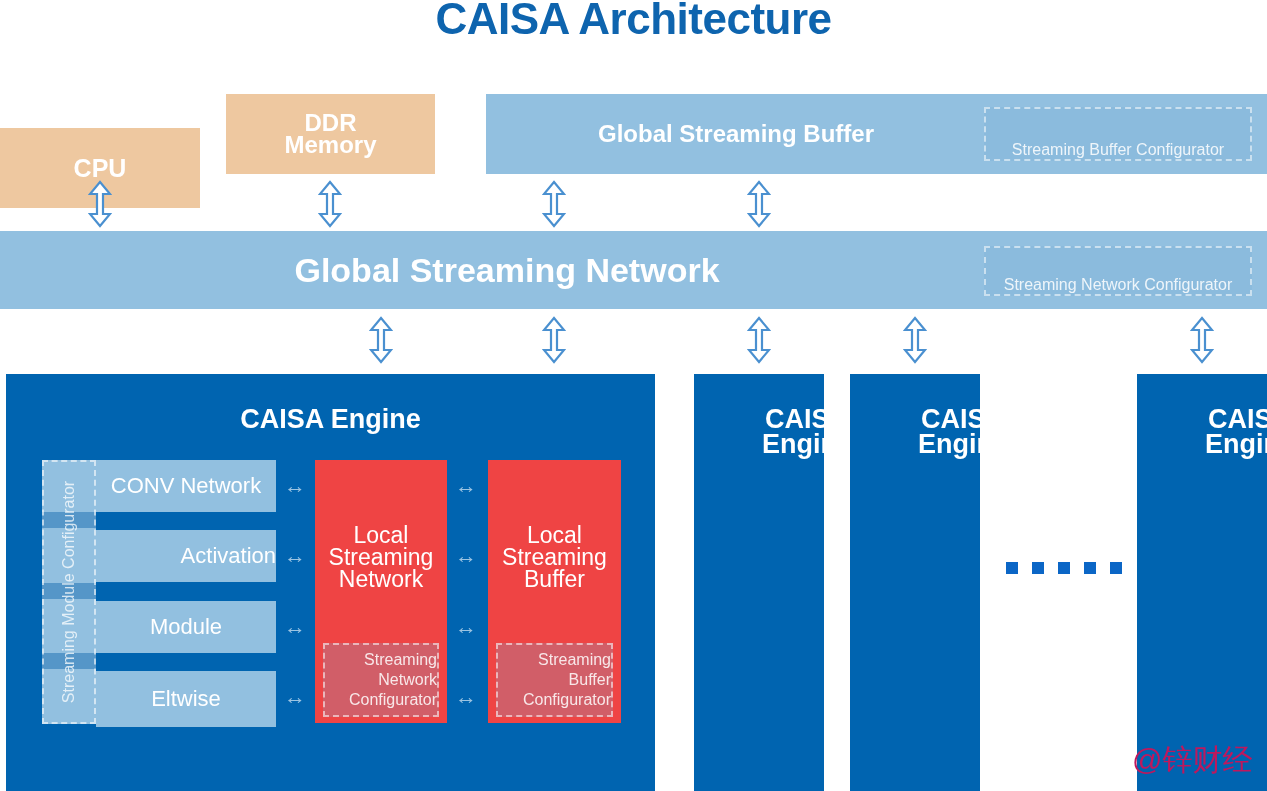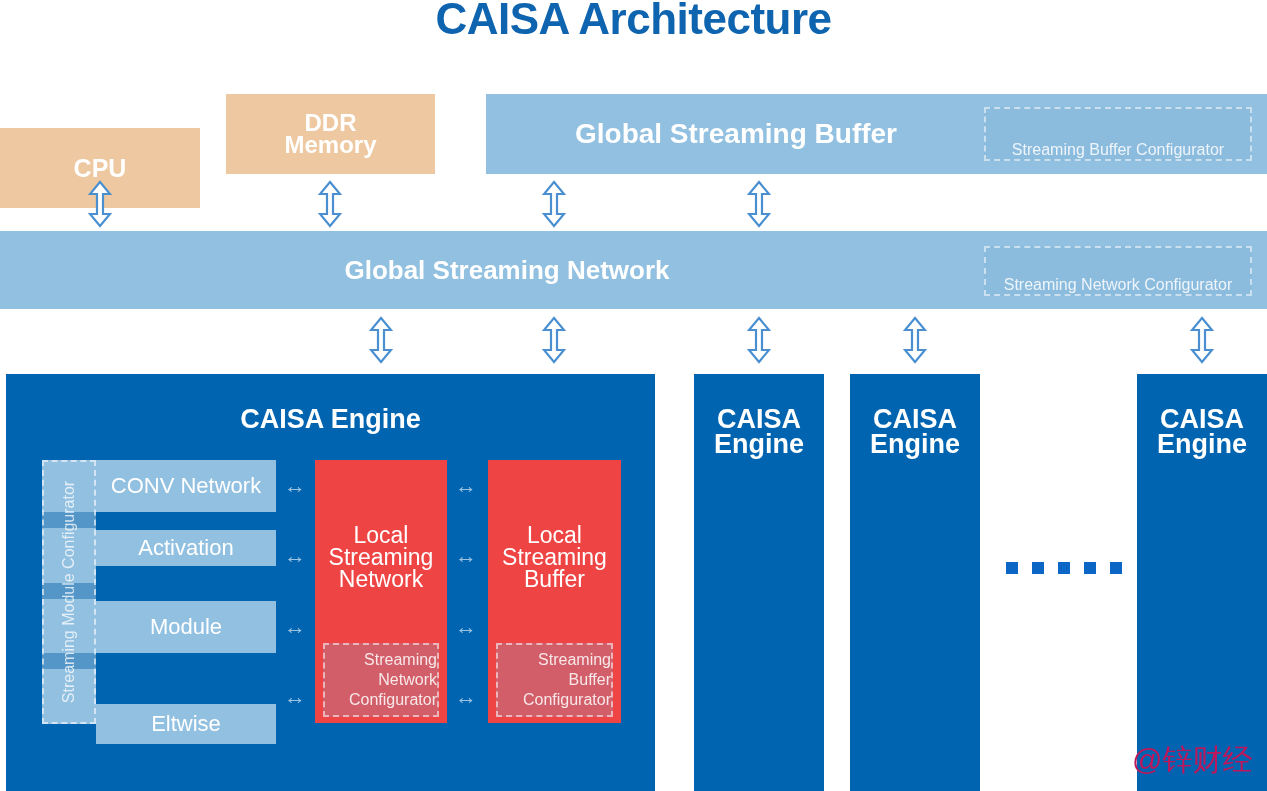--- a/index.html
+++ b/index.html
@@ -12,58 +12,58 @@
   .white-bold{color:#fff;font-weight:bold;}
   .center{display:flex;align-items:center;justify-content:center;text-align:center;}
   .dash{border:2px dashed rgba(255,255,255,0.55);background:rgba(120,170,210,0.25);color:rgba(255,255,255,0.85);display:flex;align-items:flex-end;justify-content:center;text-align:center;}
   .varrow{width:24px;height:48px;}
   .harrow{color:#9CC4E2;font-size:22px;line-height:22px;width:30px;text-align:center;}
   .mod{background:#92C0E0;color:#fff;font-size:22px;display:flex;align-items:center;justify-content:center;}
   .smc{border:2px dashed rgba(255,255,255,0.6);}
   .smc-band{background:#5596C8;}
   .smc-text{color:rgba(255,255,255,0.75);font-size:16px;white-space:nowrap;transform:rotate(-90deg);transform-origin:center center;}
   .local{background:#ef4444;color:#fff;font-size:23px;line-height:22px;text-align:center;}
-  .eng-title{color:#fff;font-weight:bold;font-size:27px;line-height:25px;text-align:center;}
+  .eng-title{color:#fff;font-weight:bold;font-size:27px;line-height:25px;text-align:center;margin-left:48px;}
   .dot{width:12px;height:12px;background:#0B66C6;}
   .watermark{color:#be185d;font-size:30px;}
 </style>
 </head>
 <body>
 
 <div class="abs title">CAISA Architecture</div>
 
 <div class="abs tan" style="left:0;top:94px;width:200px;height:80px;font-size:25px;margin-top:34px;">
   <span>CPU</span>
 </div>
 <div class="abs tan" style="left:226px;top:94px;width:209px;height:80px;font-size:24px;line-height:22px;flex-direction:column;">
   <span>DDR</span>
   <span>Memory</span>
 </div>
 <div class="abs lb" style="left:486px;top:94px;width:781px;height:80px;">
-  <div class="abs white-bold" style="left:0;top:0;width:500px;height:80px;font-size:28px;display:flex;align-items:center;justify-content:center;">Global Streaming Buffer</div>
+  <div class="abs white-bold" style="left:0;top:0;width:500px;height:80px;font-size:24px;display:flex;align-items:center;justify-content:center;">Global Streaming Buffer</div>
   <div class="abs dash" style="left:498px;top:13px;width:268px;height:54px;font-size:16px;">
     <span>Streaming Buffer Configurator</span>
   </div>
 </div>
 
 <svg class="abs varrow" style="left:88px;top:180px;" viewBox="0 0 24 48">
     <path d="M12 2 L22 14 L15 14 L15 34 L22 34 L12 46 L2 34 L9 34 L9 14 L2 14 Z" fill="#fff" stroke="#4A90D0" stroke-width="2.2" stroke-linejoin="miter"></path>
   </svg>
 <svg class="abs varrow" style="left:318px;top:180px;" viewBox="0 0 24 48">
     <path d="M12 2 L22 14 L15 14 L15 34 L22 34 L12 46 L2 34 L9 34 L9 14 L2 14 Z" fill="#fff" stroke="#4A90D0" stroke-width="2.2"></path>
   </svg>
 <svg class="abs varrow" style="left:542px;top:180px;" viewBox="0 0 24 48">
     <path d="M12 2 L22 14 L15 14 L15 34 L22 34 L12 46 L2 34 L9 34 L9 14 L2 14 Z" fill="#fff" stroke="#4A90D0" stroke-width="2.2"></path>
   </svg>
 <svg class="abs varrow" style="left:747px;top:180px;" viewBox="0 0 24 48">
     <path d="M12 2 L22 14 L15 14 L15 34 L22 34 L12 46 L2 34 L9 34 L9 14 L2 14 Z" fill="#fff" stroke="#4A90D0" stroke-width="2.2"></path>
   </svg>
 
 <div class="abs lb" style="left:0;top:231px;width:1267px;height:78px;">
-  <div class="abs white-bold" style="left:0;top:0;width:1014px;height:78px;font-size:26px;display:flex;align-items:center;justify-content:center;">Global Streaming Network</div>
+  <div class="abs white-bold" style="left:0;top:0;width:1014px;height:78px;font-size:34px;display:flex;align-items:center;justify-content:center;">Global Streaming Network</div>
   <div class="abs dash" style="left:984px;top:15px;width:268px;height:50px;font-size:16px;">
     <span>Streaming Network Configurator</span>
   </div>
 </div>
 
 <svg class="abs varrow" style="left:369px;top:316px;" viewBox="0 0 24 48">
     <path d="M12 2 L22 14 L15 14 L15 34 L22 34 L12 46 L2 34 L9 34 L9 14 L2 14 Z" fill="#fff" stroke="#4A90D0" stroke-width="2.2"></path>
   </svg>
 <svg class="abs varrow" style="left:542px;top:316px;" viewBox="0 0 24 48">
     <path d="M12 2 L22 14 L15 14 L15 34 L22 34 L12 46 L2 34 L9 34 L9 14 L2 14 Z" fill="#fff" stroke="#4A90D0" stroke-width="2.2"></path>
@@ -86,27 +86,27 @@
   <div class="abs smc-band" style="left:36px;top:209px;width:54px;height:16px;"></div>
   <div class="abs smc-band" style="left:36px;top:279px;width:54px;height:16px;"></div>
   <div class="abs smc" style="left:36px;top:86px;width:54px;height:264px;"></div>
   <div class="abs center" style="left:-68px;top:206px;width:262px;height:24px;">
     <span class="smc-text">Streaming Module Configurator</span>
   </div>
 
   <div class="abs mod" style="left:90px;top:86px;width:180px;height:52px;">
       <span>CONV Network</span>
     </div>
-  <div class="abs mod" style="left:90px;top:156px;width:180px;height:36px;">
+  <div class="abs mod" style="left:90px;top:156px;width:180px;height:52px;justify-content:flex-end;">
       <span>Activation</span>
     </div>
   <div class="abs mod" style="left:90px;top:227px;width:180px;height:52px;">
       <span>Module</span>
     </div>
-  <div class="abs mod" style="left:90px;top:297px;width:180px;height:40px;margin-top:33px;">
+  <div class="abs mod" style="left:90px;top:297px;width:180px;height:56px;">
       <span>Eltwise</span>
     </div>
 
   <div class="abs harrow" style="left:274px;top:101px;">↔</div>
   <div class="abs harrow" style="left:274px;top:171px;">↔</div>
   <div class="abs harrow" style="left:274px;top:242px;">↔</div>
   <div class="abs harrow" style="left:274px;top:312px;">↔</div>
 
   <div class="abs local" style="left:309px;top:86px;width:132px;height:263px;">
     <div style="padding-top:64px;">

